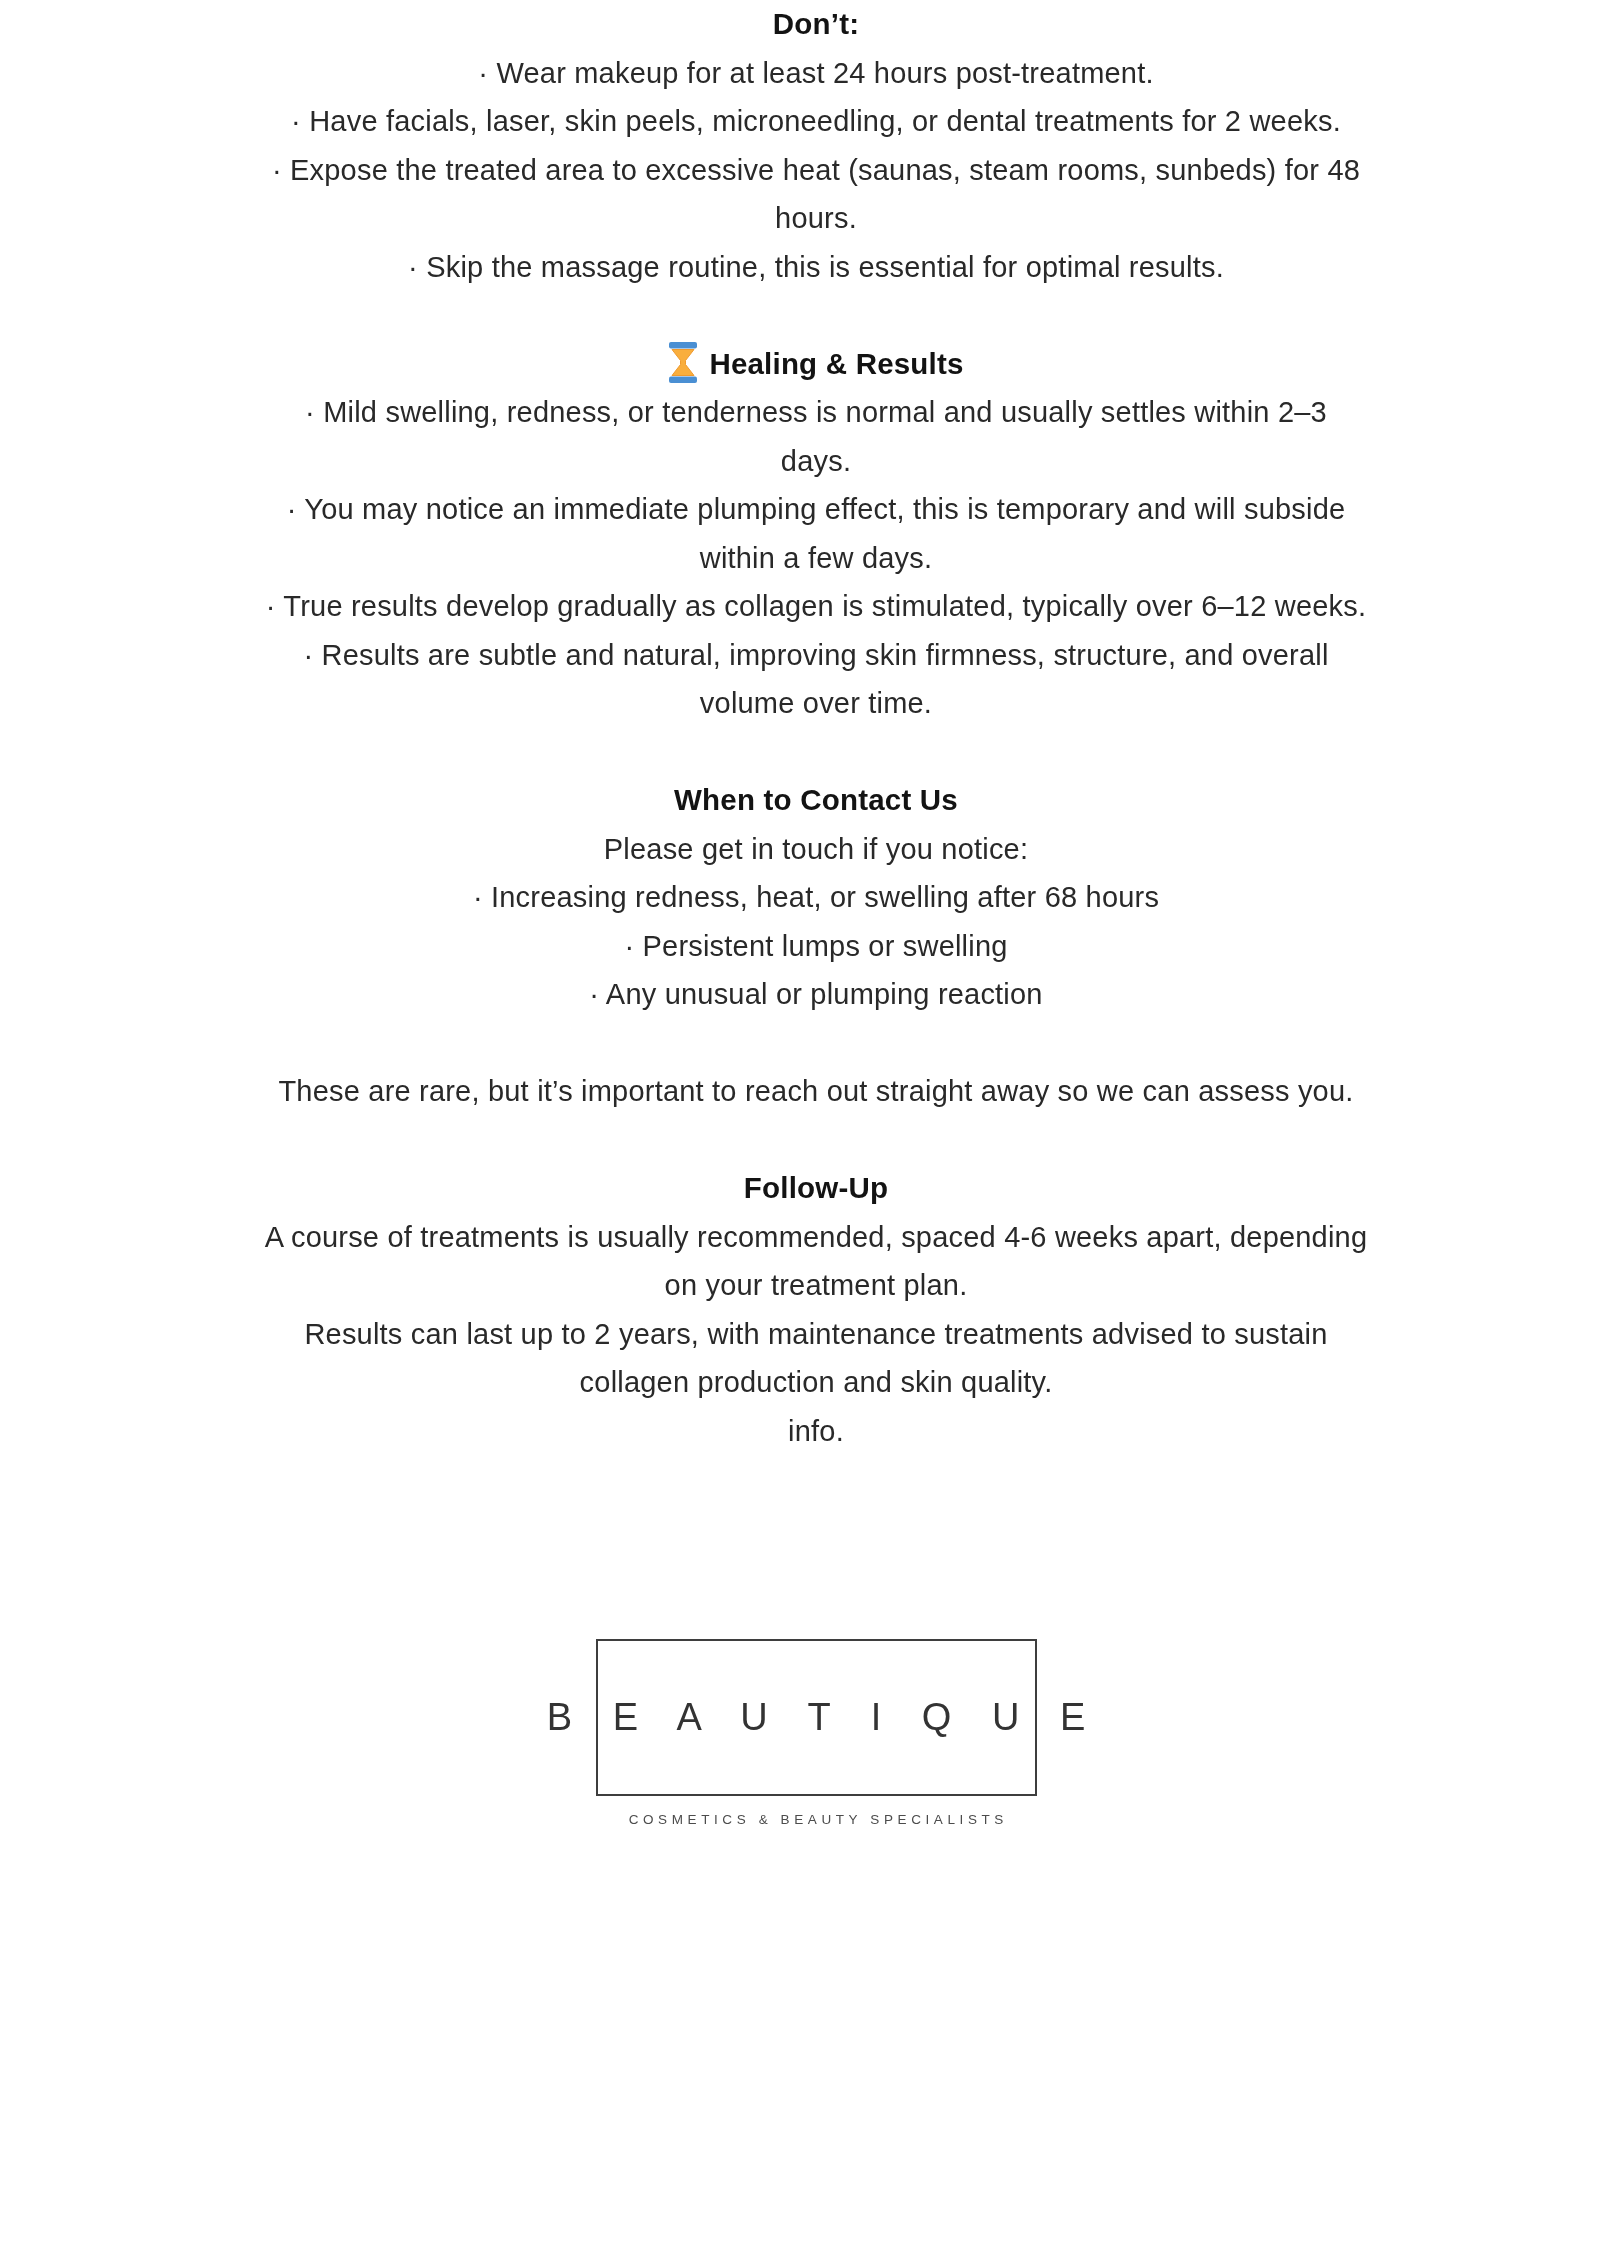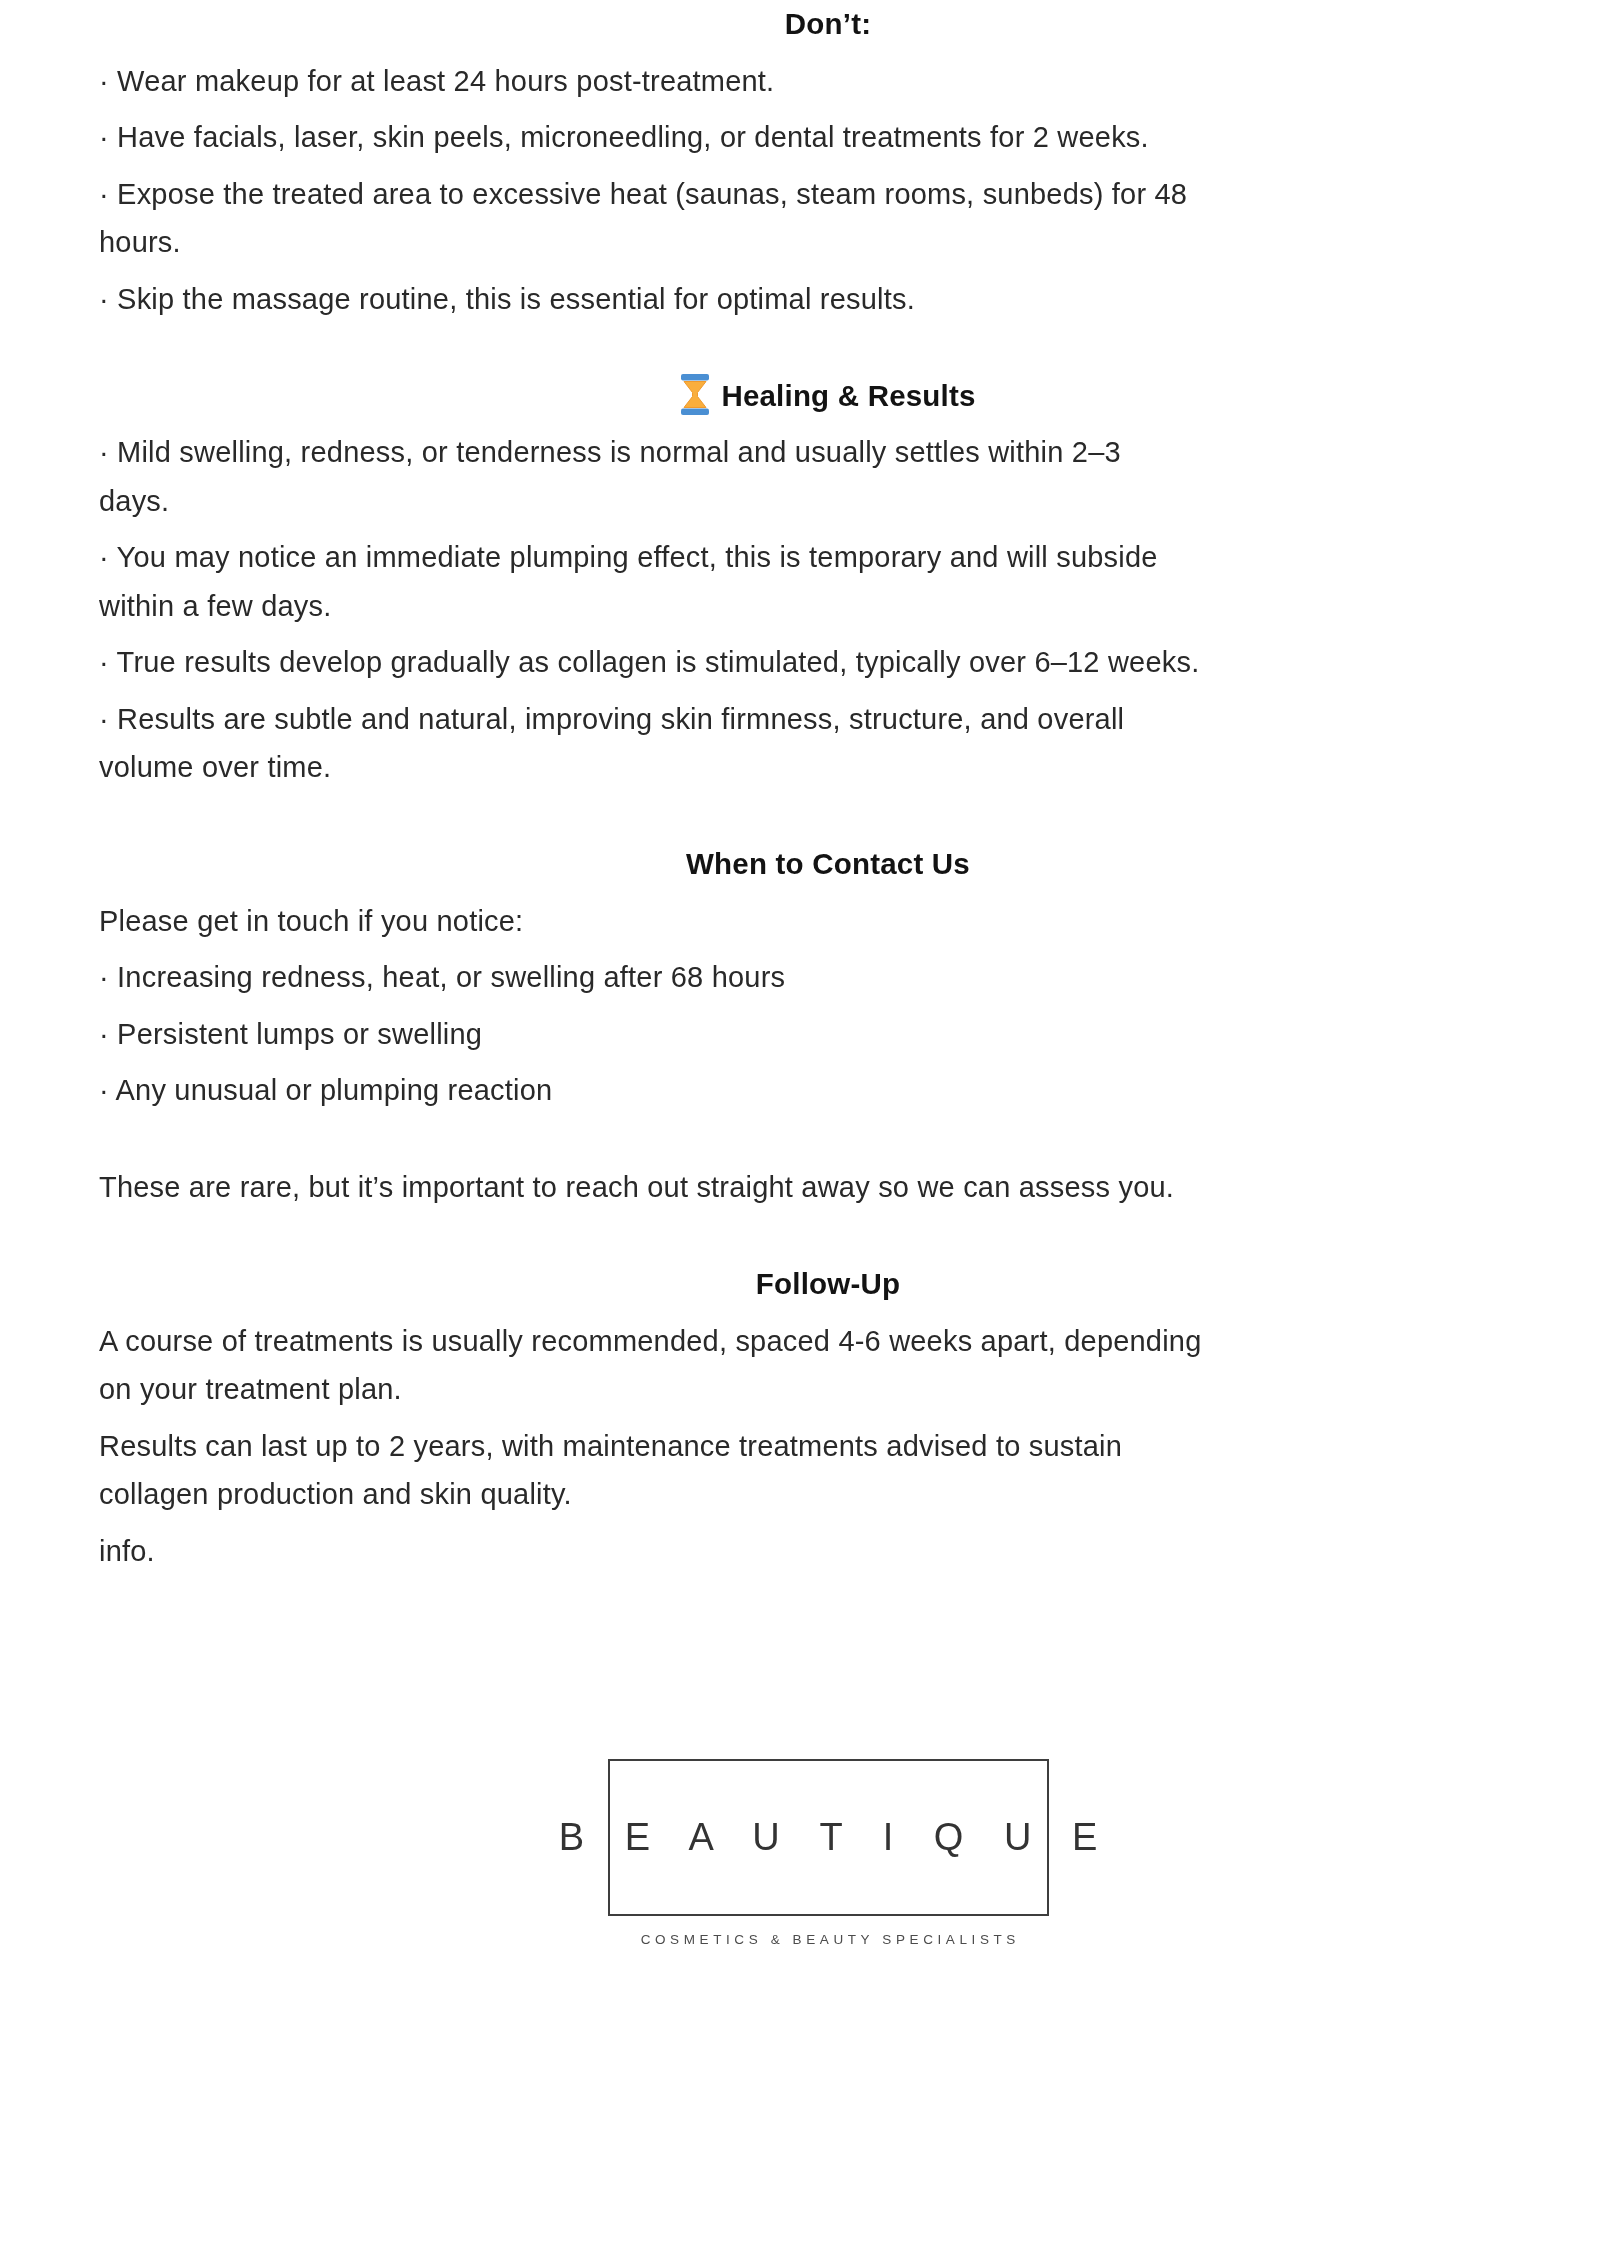--- a/index.html
+++ b/index.html
@@ -4,39 +4,39 @@
 <style>
   html, body { margin: 0; padding: 0; }
   body {
     width: 1600px;
     height: 2263px;
     background: #ffffff;
     font-family: "Liberation Sans", "DejaVu Sans", sans-serif;
     overflow: hidden;
   }
   .content {
-    padding: 0 35px 0 91px;
+    padding: 0 35px 0 67px;
   }
   .block { margin: 0 0 48.5px 0; }
   .heading {
     margin: 0;
     font-size: 29.5px;
     line-height: 48.5px;
     font-weight: 700;
     color: #131313;
     text-align: center;
     letter-spacing: 0.2px;
   }
   .line {
-    margin: 8px;
+    margin: 0;
     font-size: 29px;
     line-height: 48.5px;
     font-weight: 300;
     color: #292929;
-    text-align: left;
+    text-align: center;
     white-space: pre-line;
     letter-spacing: 0.2px;
   }
   .note { margin-top: 48.5px; }
   .hourglass {
     display: inline-block;
     vertical-align: -9px;
     margin-right: 11px;
     line-height: 0;
   }

